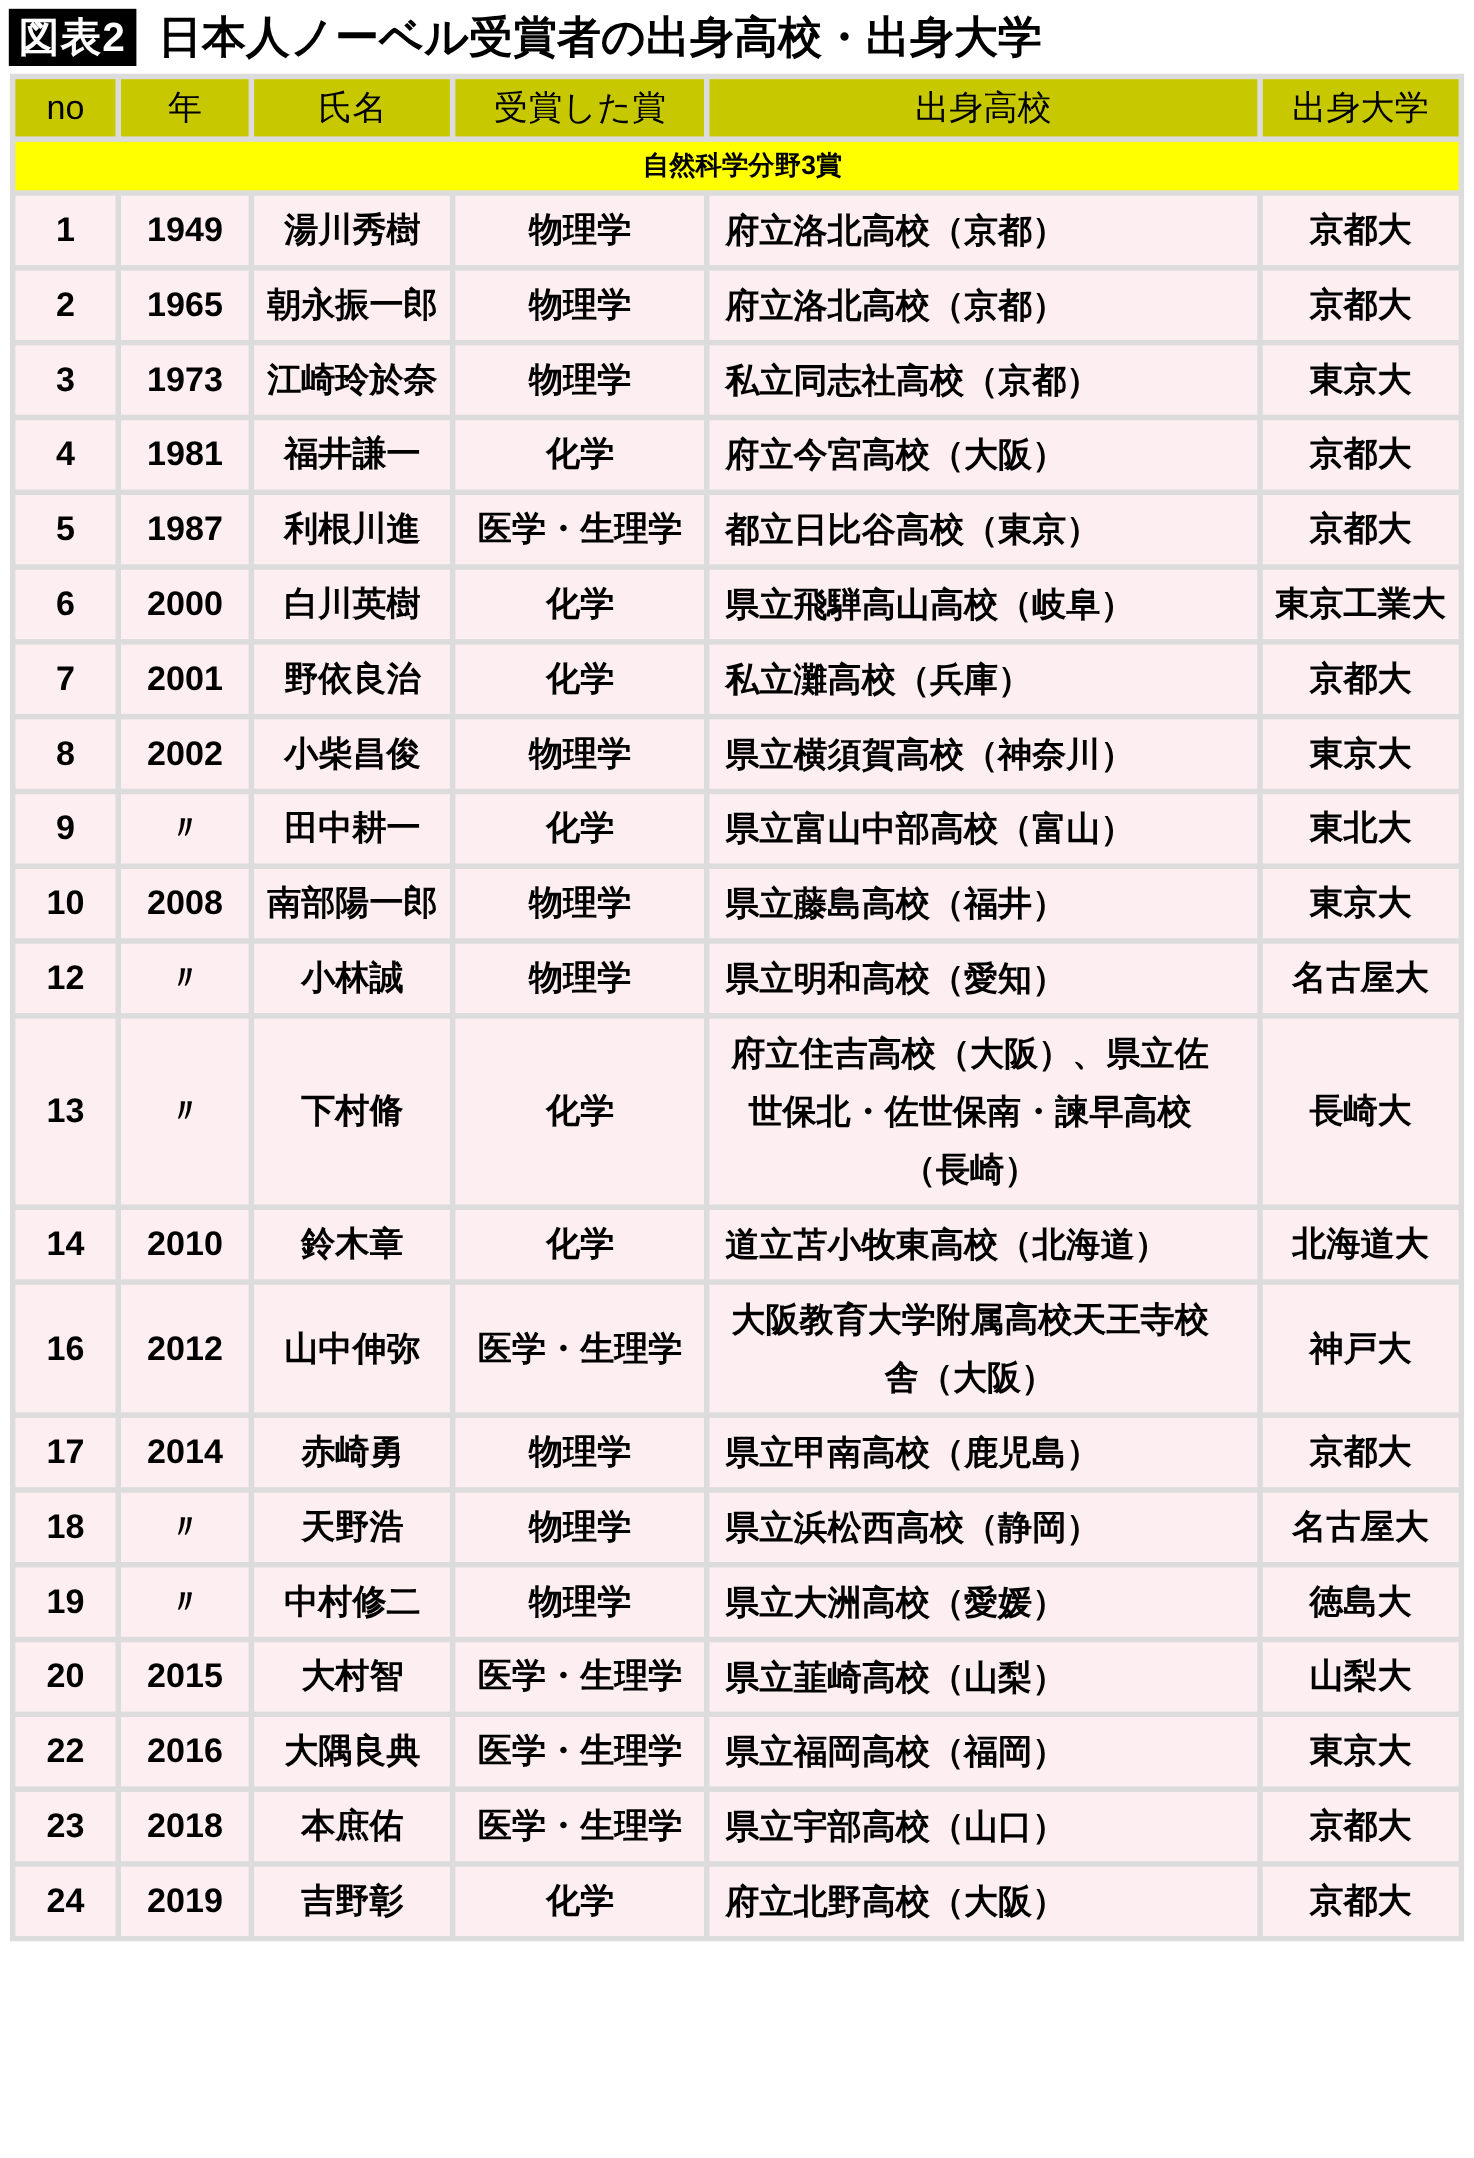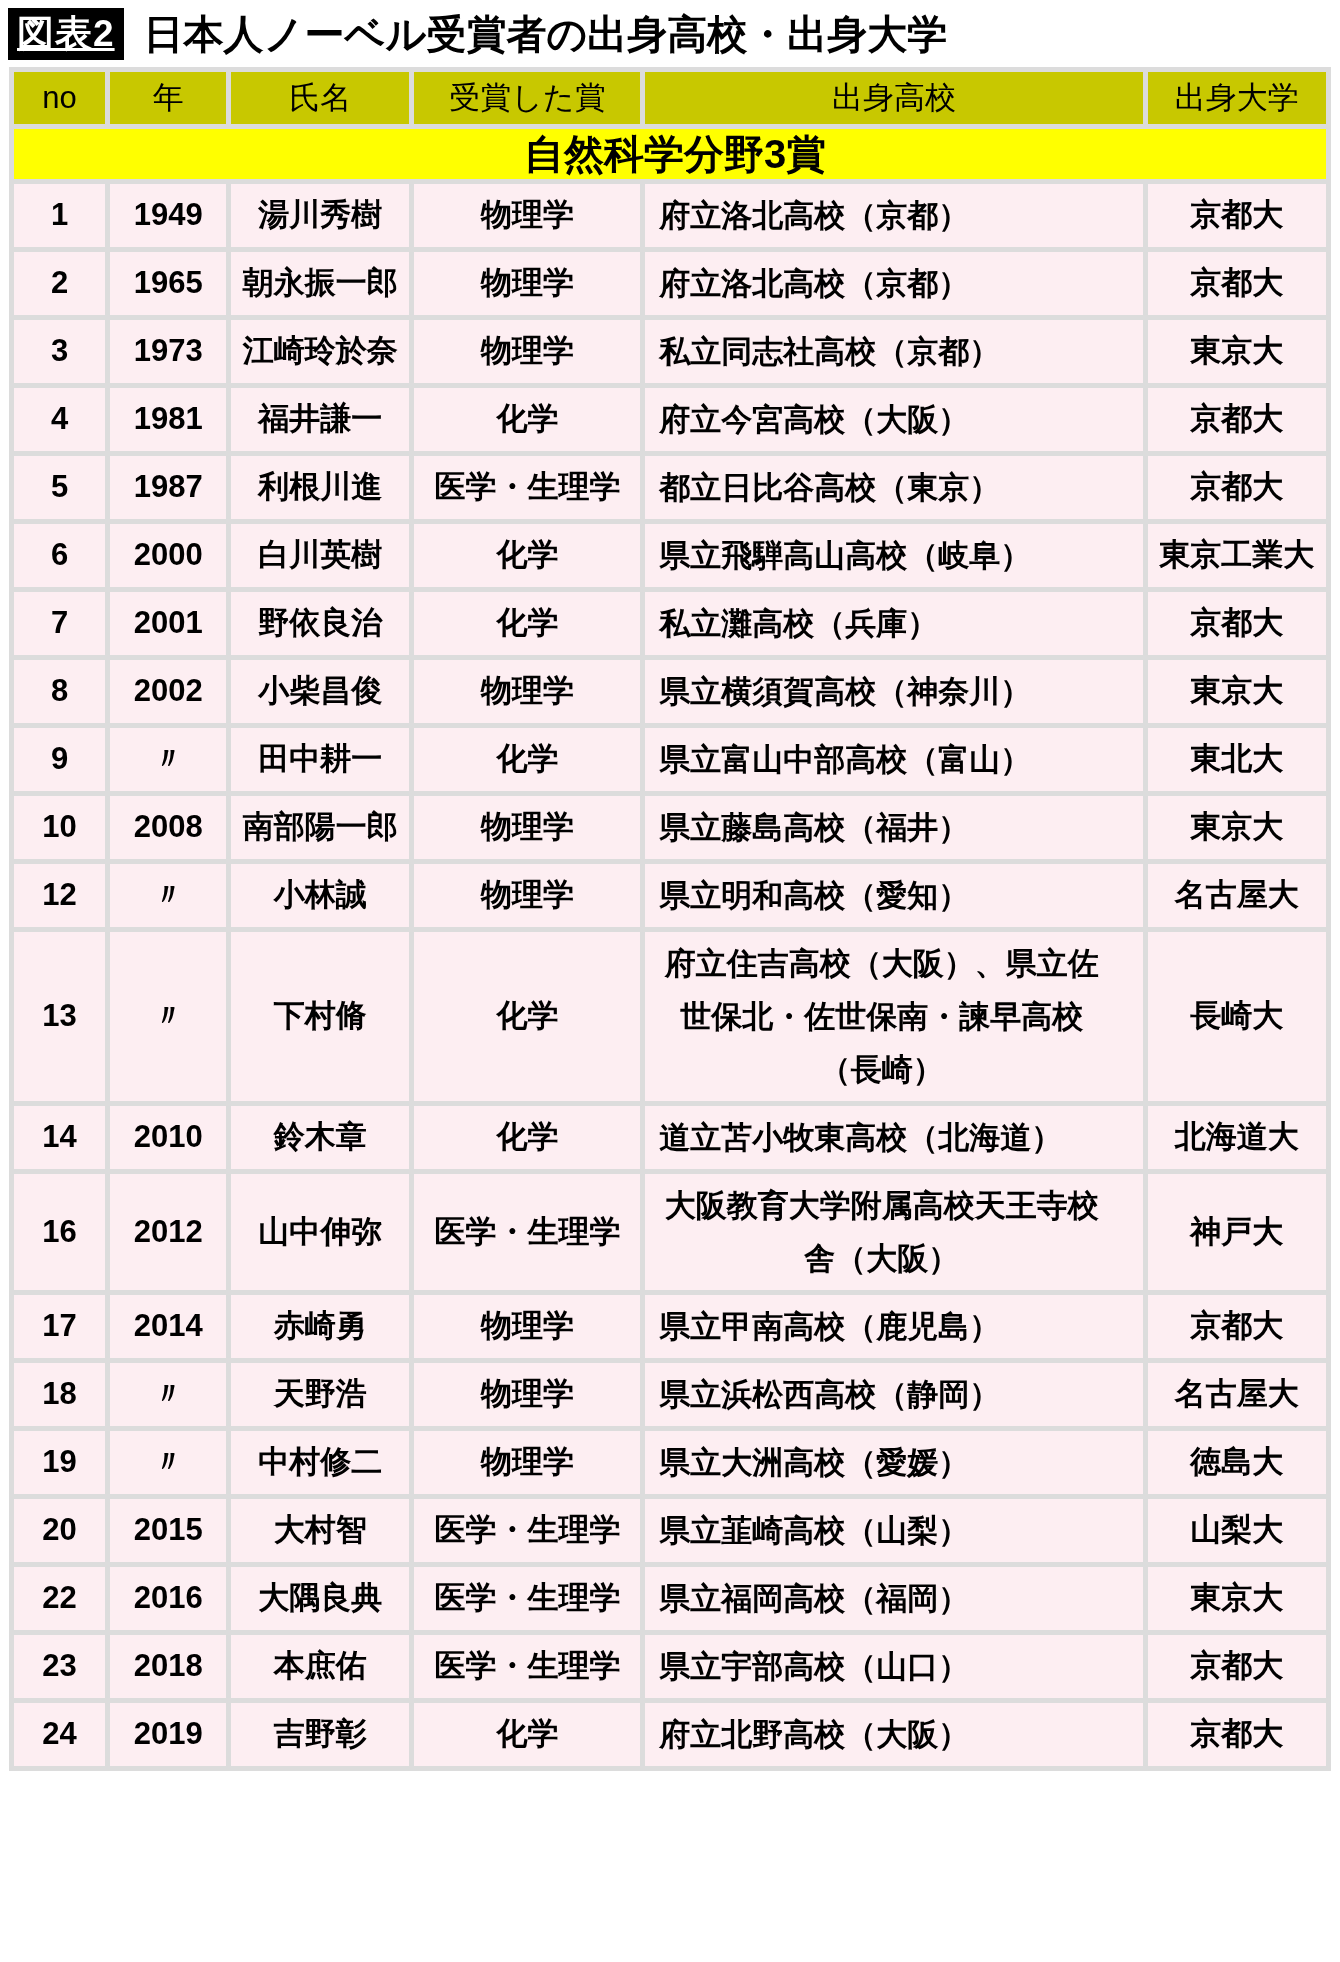--- a/index.html
+++ b/index.html
@@ -22,21 +22,20 @@
   }
   .title-badge {
     background: #000000;
     color: #ffffff;
     font-size: 37px;
     font-weight: bold;
     line-height: 1;
     padding: 7px 9px 8px 9px;
     letter-spacing: 1px;
     flex: 0 0 auto;
-    text-decoration: underline;
   }
   .title-text {
     font-size: 40px;
     font-weight: bold;
     line-height: 1.1;
     margin-left: 20px;
     letter-spacing: 0px;
     white-space: nowrap;
   }
   
@@ -70,21 +69,21 @@
     font-weight: bold;
     height: 49px;
     line-height: 1.25;
     text-align: center;
     vertical-align: middle;
     padding: 0;
     overflow: hidden;
   }
   td.section-cell {
     background: #ffff00;
-    font-size: 40px;
+    font-size: 24px;
     font-weight: bold;
     height: 44px;
     padding-left: 10px;
   }
   td.cell-school {
     text-align: left;
     padding: 5px 6px 5px 14px;
   }
   .school-inner {
     display: inline-block;

